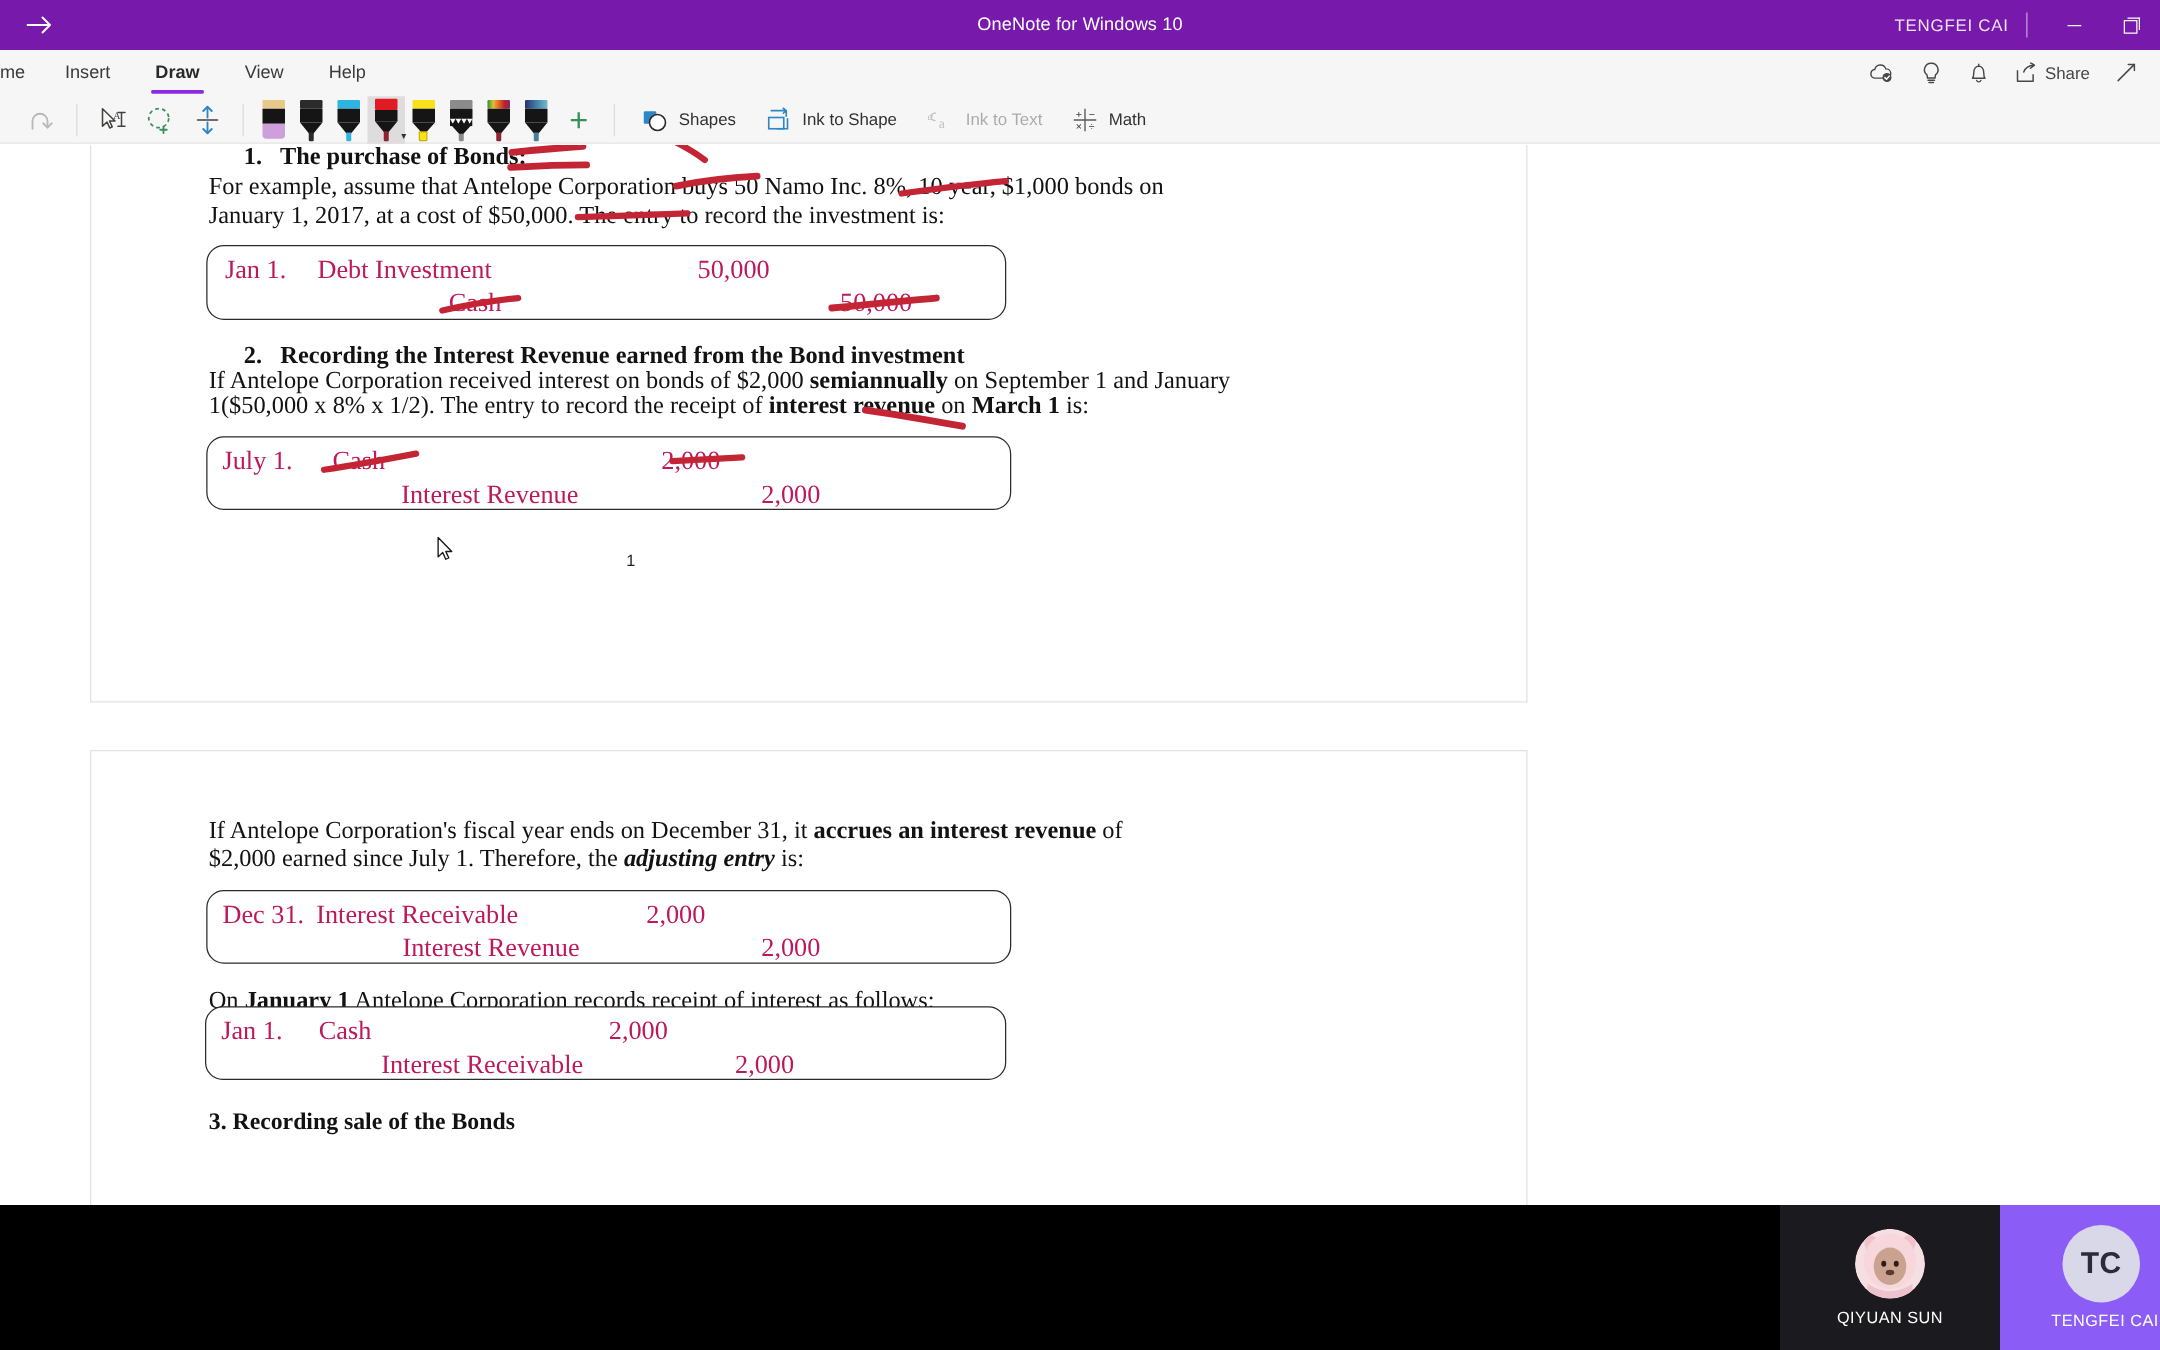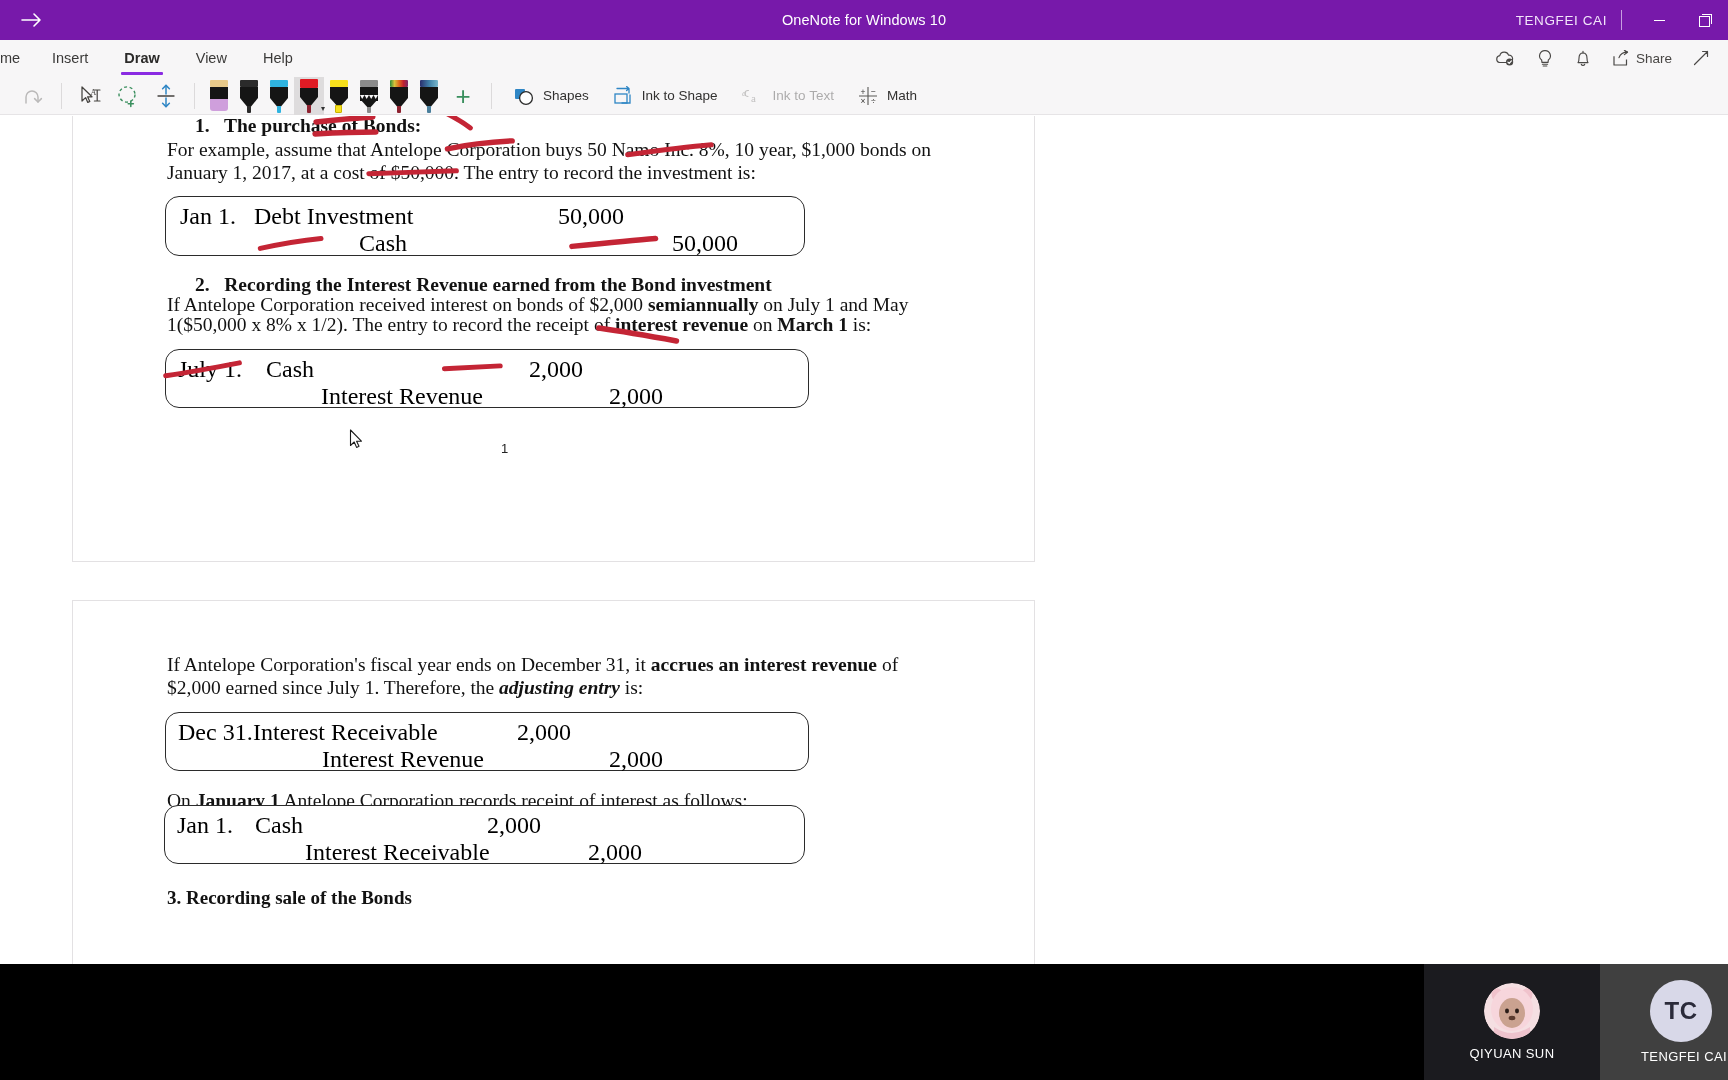--- a/index.html
+++ b/index.html
@@ -106,56 +106,56 @@
   .pen-zig { position:absolute; left:2px; top:17px; width:18px; height:6px; }
 
   .plus-tool { font-size:26px; color:#3a8f5e; font-weight:300; line-height:1; }
 
   
   .canvas {
     position:absolute; left:0; top:116px; width:1728px; height:848px;
     background:#ffffff; overflow:hidden;
   }
   .page {
-    position:absolute; left:72px; width:963px; background:#ffffff;
+    position:absolute; left:72px; width:1150px; background:#ffffff;
     border:1px solid #e3e1e3;
   }
   #page1 { top:-6px; height:452px; }
   #page2 { top:484px; height:420px; }
 
   .doc { position:absolute; left:0; top:0; width:100%; height:100%;
          font-family:"Liberation Serif", serif; color:#121212; }
   .l { position:absolute; white-space:nowrap; }
   .heading { font-weight:bold; font-size:19.5px; }
   .body { font-size:19.5px; }
   .b { font-weight:bold; }
   .bi { font-weight:bold; font-style:italic; }
 
   .jbox {
     position:absolute; border:1.6px solid #2b2b2b; border-radius:14px;
     background:#ffffff;
   }
-  .jrow { position:absolute; font-family:"Liberation Serif", serif; font-size:24px; color:#000000; white-space:nowrap;}
+  .jrow { position:absolute; font-family:"Liberation Serif", serif; font-size:21px; color:#be185d; white-space:nowrap;}
 
   .pagenum { position:absolute; font-family:"Liberation Sans", sans-serif; font-size:13px; color:#222; }
 
   
   .ink { position:absolute; left:0; top:0; width:100%; height:100%; pointer-events:none; overflow:visible;}
 
   
   .cursor { position:absolute; width:16px; height:22px; }
 
   
   .videostrip {
     position:absolute; left:0; top:964px; width:1728px; height:116px; background:#000000;
   }
   .vtile { position:absolute; top:0; height:116px; display:flex; flex-direction:column;
            align-items:center; justify-content:center; }
   #vtile1 { left:1424px; width:176px; background:#1b1b1f; }
-  #vtile2 { left:1600px; width:128px; background:#404040; }
+  #vtile2 { left:1600px; width:128px; background:#8b5cf6; }
   .vavatar { width:56px; height:56px; border-radius:50%; overflow:hidden; position:relative; }
   .vname { margin-top:7px; font-size:13px; color:#ffffff; letter-spacing:.4px; }
   .vinitials {
     width:62px; height:62px; border-radius:50%; background:#d8d8e8;
     display:flex; align-items:center; justify-content:center;
     font-size:24px; font-weight:bold; color:#2b2b3a; letter-spacing:.5px;
     margin-left:34px;
   }
   #vtile2 .vname { margin-left:0; }
 </style>
@@ -412,21 +412,21 @@
           <div class="jrow" style="left:193px; top:33px;">Cash</div>
           <div class="jrow" style="left:506px; top:33px;">50,000</div>
         </div>
 
         <div class="l heading" style="left:122px; top:163px;">
           <span>2.</span>&nbsp;&nbsp;
           <span>Recording the Interest Revenue earned from the Bond investment</span>
         </div>
 
         <div class="l body" style="left:94px; top:183px;">
-          <span>If Antelope Corporation received interest on bonds of $2,000 </span><span class="b">semiannually</span><span> on July 1 and May</span>
+          <span>If Antelope Corporation received interest on bonds of $2,000 </span><span class="b">semiannually</span><span> on September 1 and January</span>
         </div>
         <div class="l body" style="left:94px; top:203px;">
           <span>1($50,000 x 8% x 1/2). The entry to record the receipt of </span><span class="b">interest revenue</span><span> on </span><span class="b">March 1</span><span> is:</span>
         </div>
 
         <div class="jbox" style="left:92px; top:238px; width:644px; height:59px;">
           <div class="jrow" style="left:12px; top:6px;">July 1.</div>
           <div class="jrow" style="left:100px; top:6px;">Cash</div>
           <div class="jrow" style="left:363px; top:6px;">2,000</div>
           <div class="jrow" style="left:155px; top:33px;">Interest Revenue</div>

